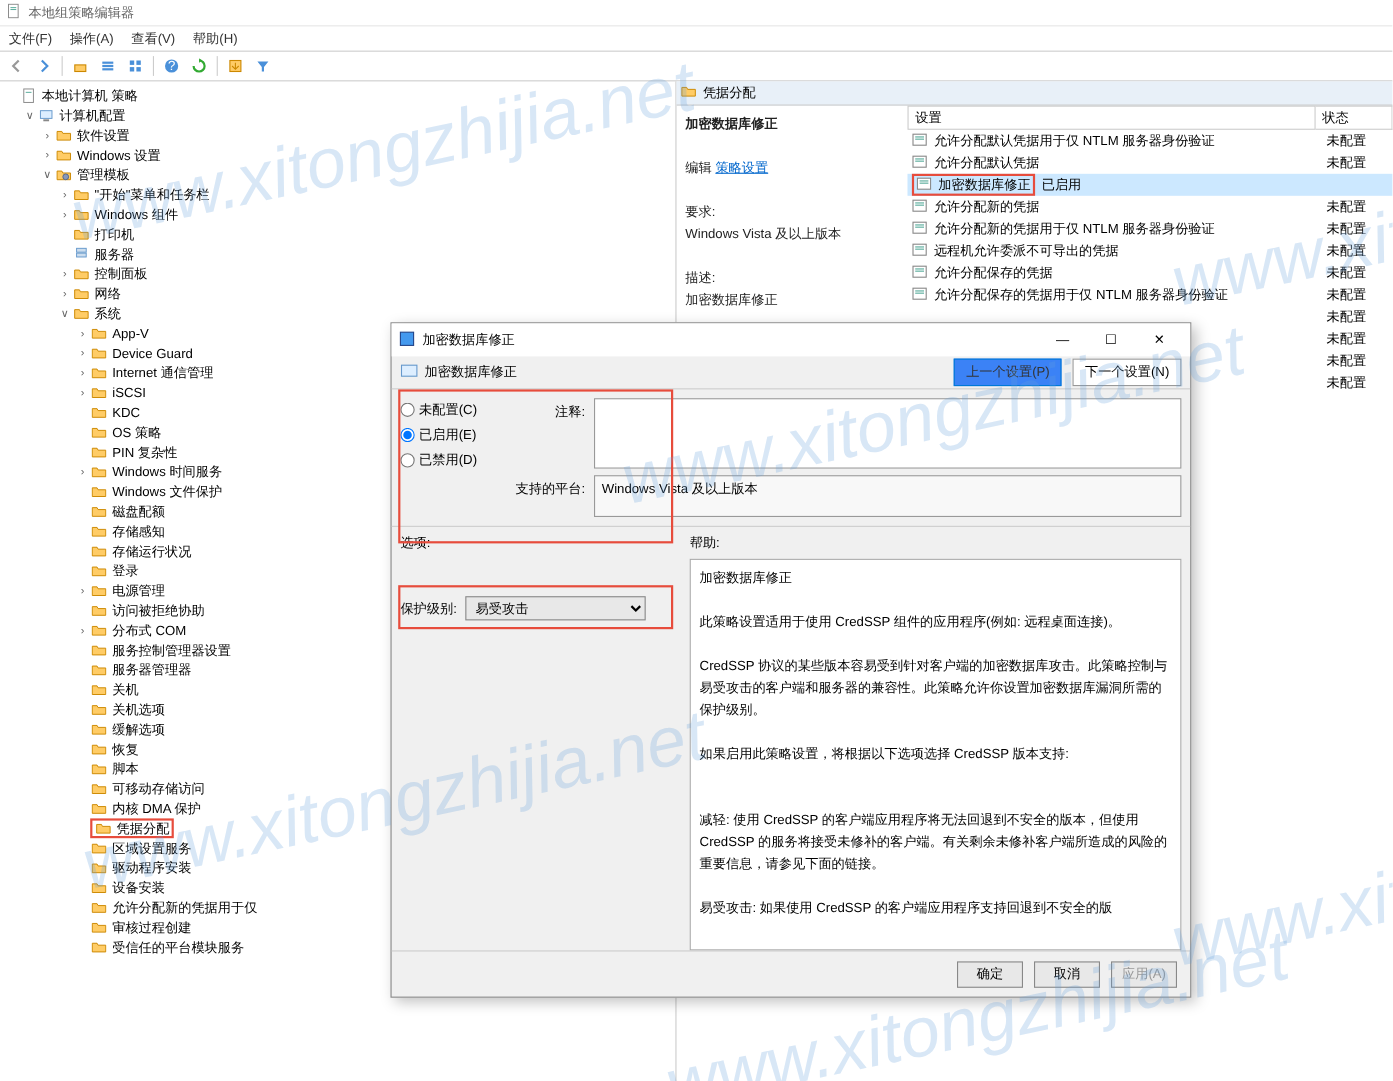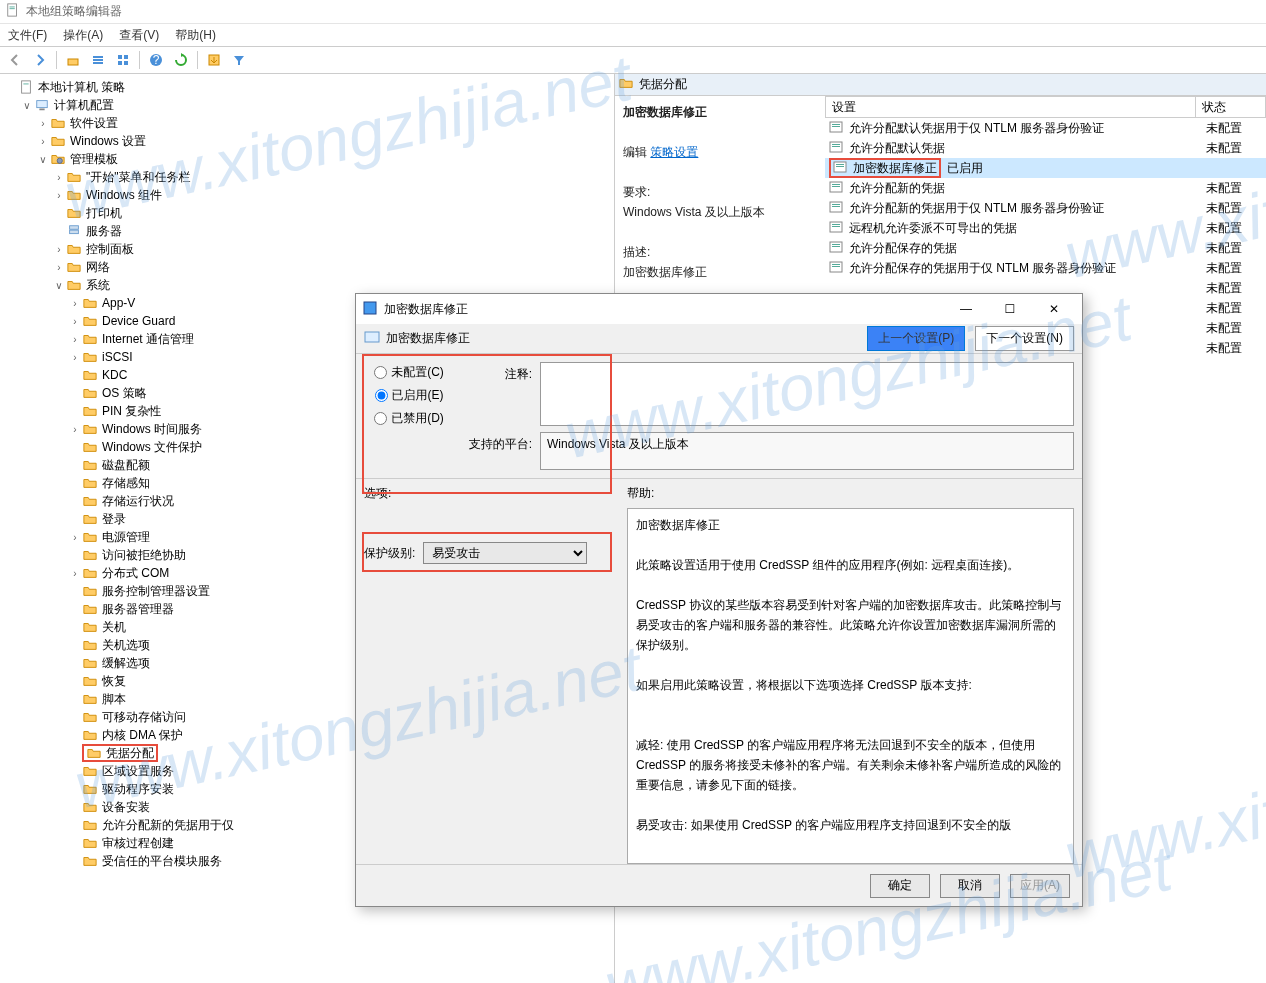--- a/index.html
+++ b/index.html
@@ -34,21 +34,21 @@
 .dialog { position:absolute; left:355px; top:293px; width:728px; height:614px; background:#f0f0f0; border:1px solid #888; box-shadow:4px 4px 12px rgba(0,0,0,.25); display:flex; flex-direction:column; }
 .dlg-title { height:30px; background:#fff; display:flex; align-items:center; padding:0 6px; gap:6px; justify-content:space-between; }
 .dlg-ctrls { display:flex; gap:0; }
 .dlg-ctrls .wc { width:44px; height:28px; display:flex; align-items:center; justify-content:center; }
 .dlg-sub { height:30px; display:flex; align-items:center; padding:0 8px; gap:8px; justify-content:space-between; border-bottom:1px solid #ccc; }
 .navbtns { display:flex; gap:10px; }
 .navbtn { border:1px solid #0078d7; background:#3b82f6; padding:3px 10px; color:#333; }
 .navbtn2 { border:1px solid #999; background:#fff; padding:3px 10px; }
 .dlg-config { display:flex; padding:8px; gap:10px; border-bottom:1px solid #ccc; }
 .radio-col { width:90px; display:flex; flex-direction:column; gap:6px; padding-top:2px; }
-.radio-col label { display:flex; align-items:center; gap:4px;justify-content:center; }
+.radio-col label { display:flex; align-items:center; gap:4px; }
 .cfg-right { flex:1; display:flex; flex-direction:column; gap:6px; }
 .cfg-row { display:flex; gap:8px; align-items:flex-start; }
 .cfg-row .lab { width:68px; text-align:right; padding-top:4px; }
 .cfg-row textarea,.cfg-row .box { flex:1; border:1px solid #999; background:#fff; padding:3px 6px; resize:none; }
 .red-frame1 { position:absolute; border:2px solid #e74c3c; pointer-events:none; }
 .dlg-mid { flex:1; display:flex; padding:6px 8px 0 8px; gap:8px; }
 .opts-col { width:255px; display:flex; flex-direction:column; gap:10px; }
 .opts-ctl { display:flex; align-items:center; gap:8px; }
 select.combo { border:1px solid #888; padding:2px 4px; width:164px; background:#e8e8e8; }
 .help-col { flex:1; display:flex; flex-direction:column; }

